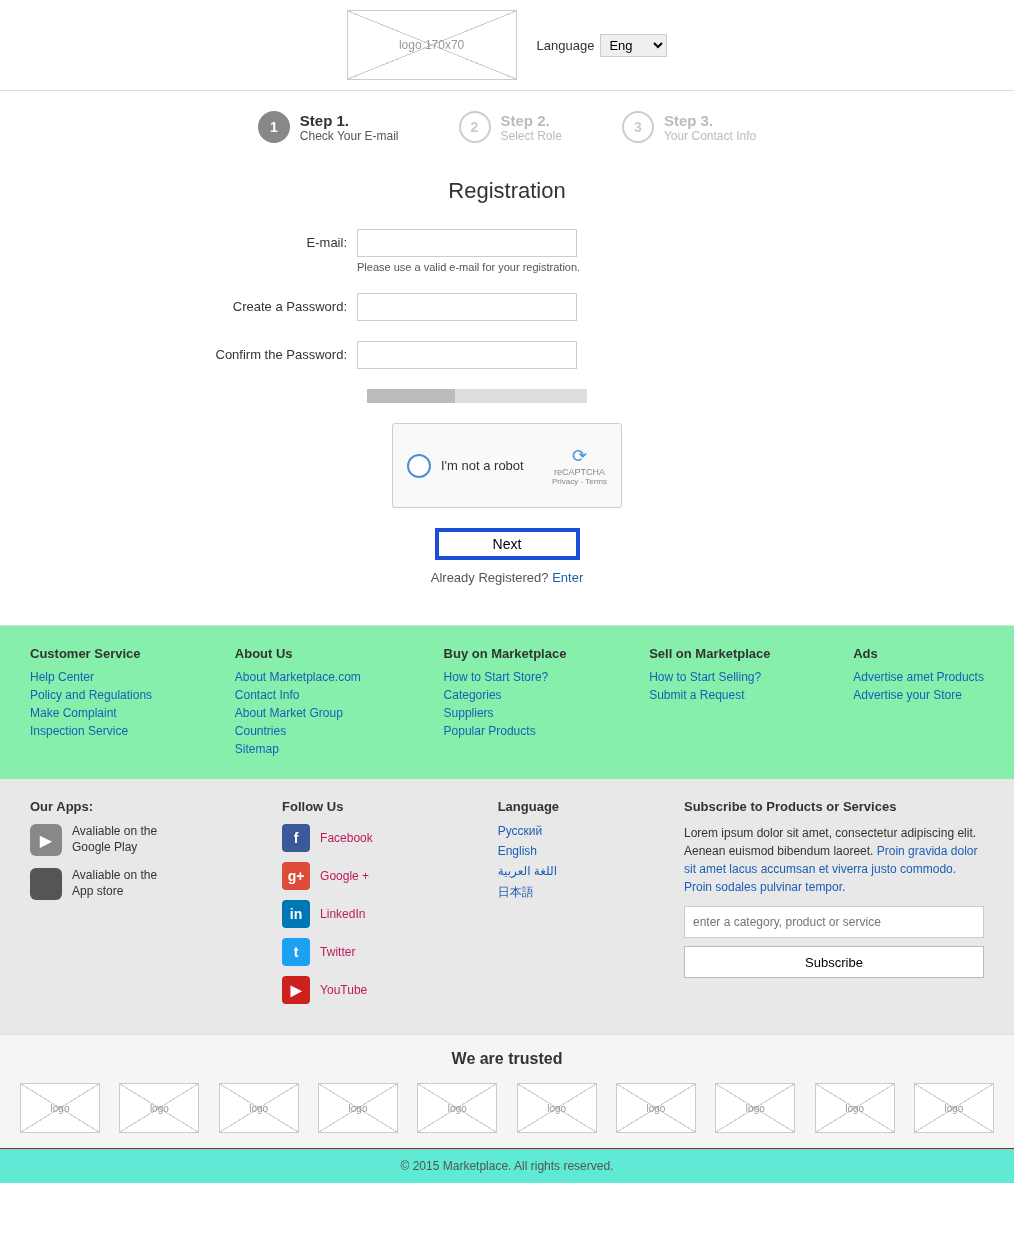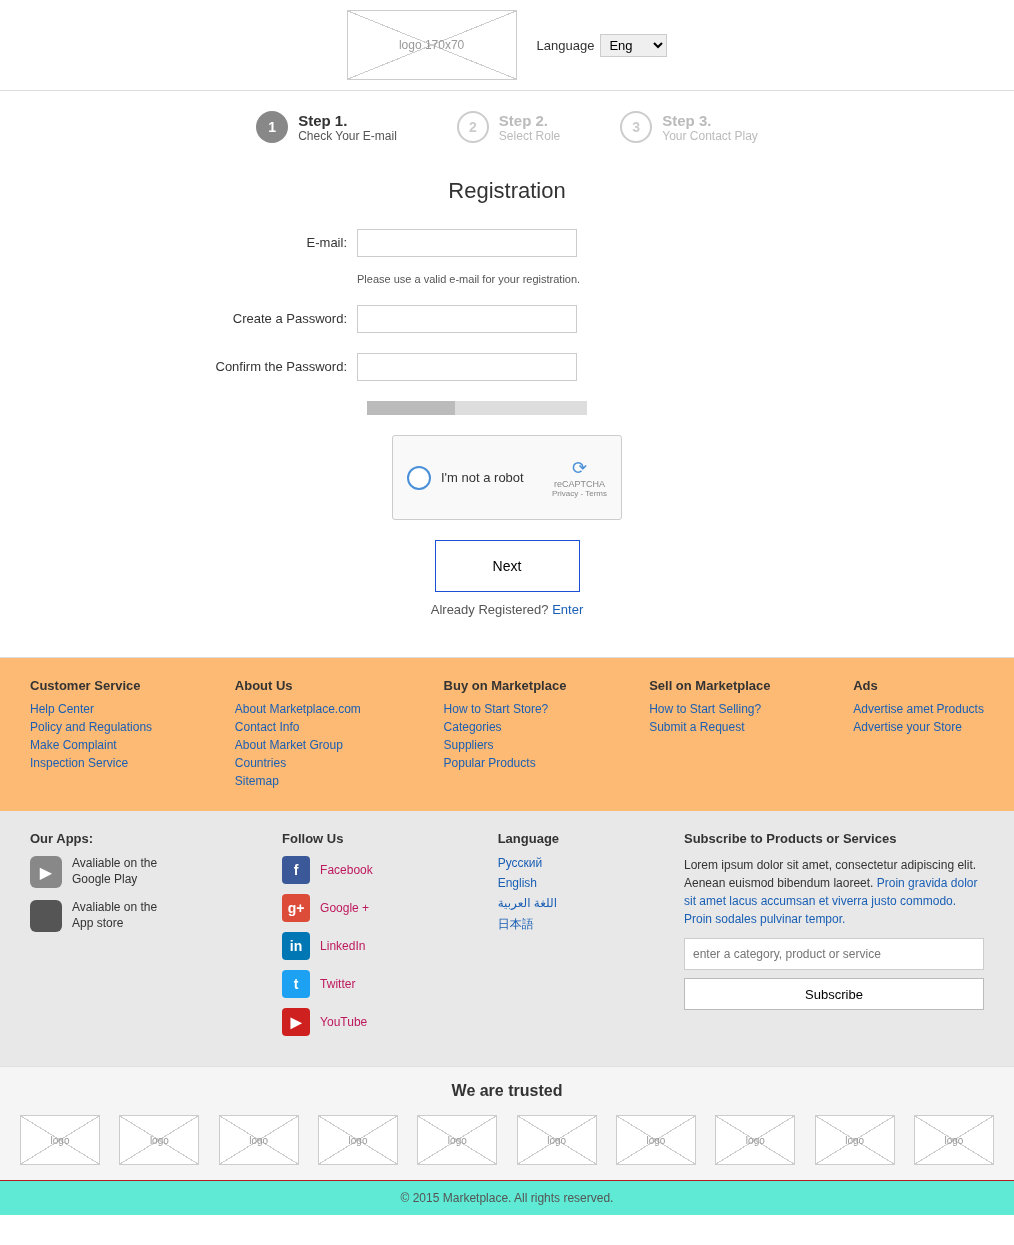--- a/index.html
+++ b/index.html
@@ -138,21 +138,20 @@
     .form-field input[type="password"] {
       width: 220px;
       height: 28px;
       border: 1px solid #ccc;
       padding: 4px 6px;
       font-size: 13px;
     }
     .form-hint {
       font-size: 11px;
       color: #555;
-      margin-top: 12px;
     }
 
     
     .progress-row {
       display: flex;
       align-items: center;
       margin: 5px 0 20px;
       padding-left: 190px;
     }
     .progress-bar-bg {
@@ -219,41 +218,41 @@
     }
 
     
     .button-row {
       display: flex;
       justify-content: center;
       margin-bottom: 10px;
     }
     .btn-next {
       width: 145px;
-      height: 52px;
+      height: 32px;
       background: #fff;
-      border: 1px solid #1d4ed8;
+      border: 4px solid #1d4ed8;
       font-size: 14px;
       cursor: pointer;
     }
 
     .already-registered {
       text-align: center;
       font-size: 13px;
       color: #555;
       margin-bottom: 10px;
     }
     .already-registered a {
       color: #1a5fb4;
       text-decoration: none;
     }
 
     
     .footer-top {
-      background: #fdba74;
+      background: #86efac;
       border-top: 1px solid #ddd;
       padding: 20px 30px;
     }
     .footer-top-grid {
       display: flex;
       gap: 20px;
       justify-content: space-between;
     }
     .footer-col h4 {
       font-size: 13px;
@@ -468,21 +467,21 @@
       <div class="step-title">Step 2.</div>
       <div class="step-subtitle">Select Role</div>
     </div>
   </div>
   <div class="step">
     <div class="step-circle inactive">
       <span>3</span>
     </div>
     <div class="step-labels inactive-label">
       <div class="step-title">Step 3.</div>
-      <div class="step-subtitle">Your Contact Play</div>
+      <div class="step-subtitle">Your Contact Info</div>
     </div>
   </div>
 </div>
 
 <div class="main-content">
   <h1 class="page-title">Registration</h1>
 
   <div class="form-row">
     <div class="form-label">E-mail:</div>
     <div class="form-field">

